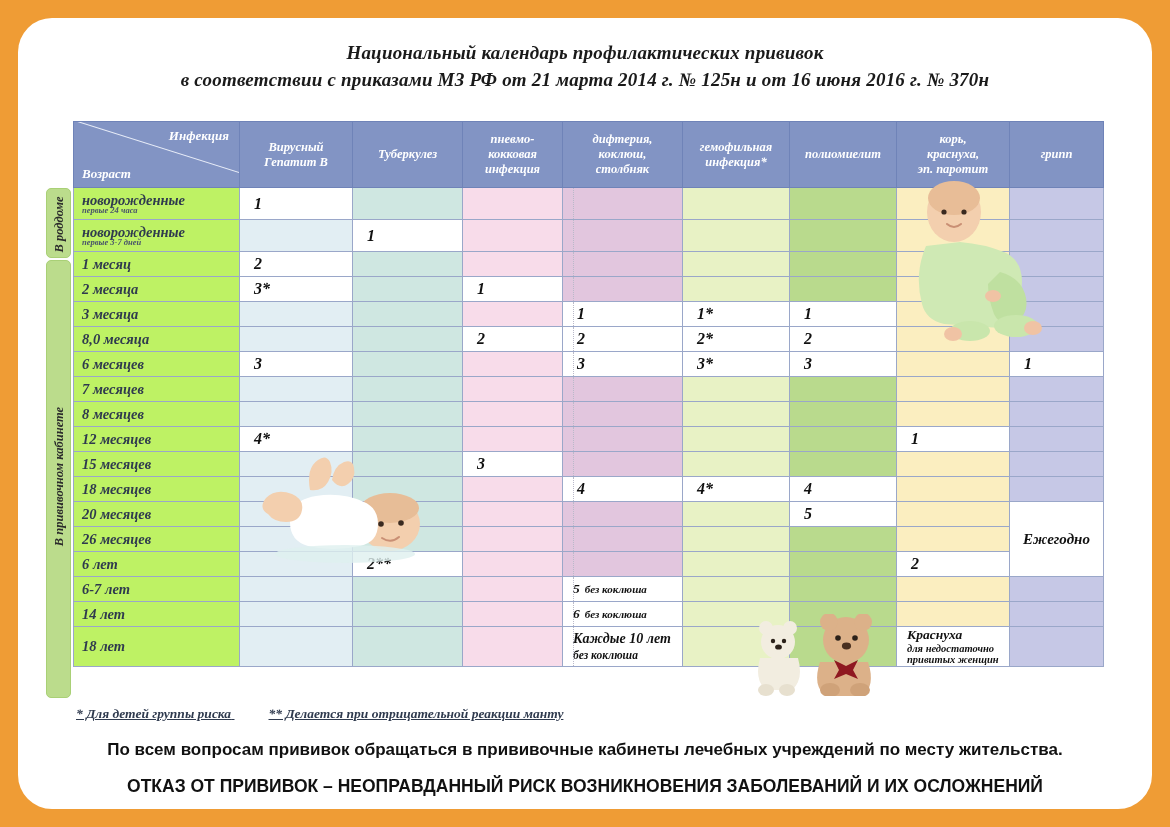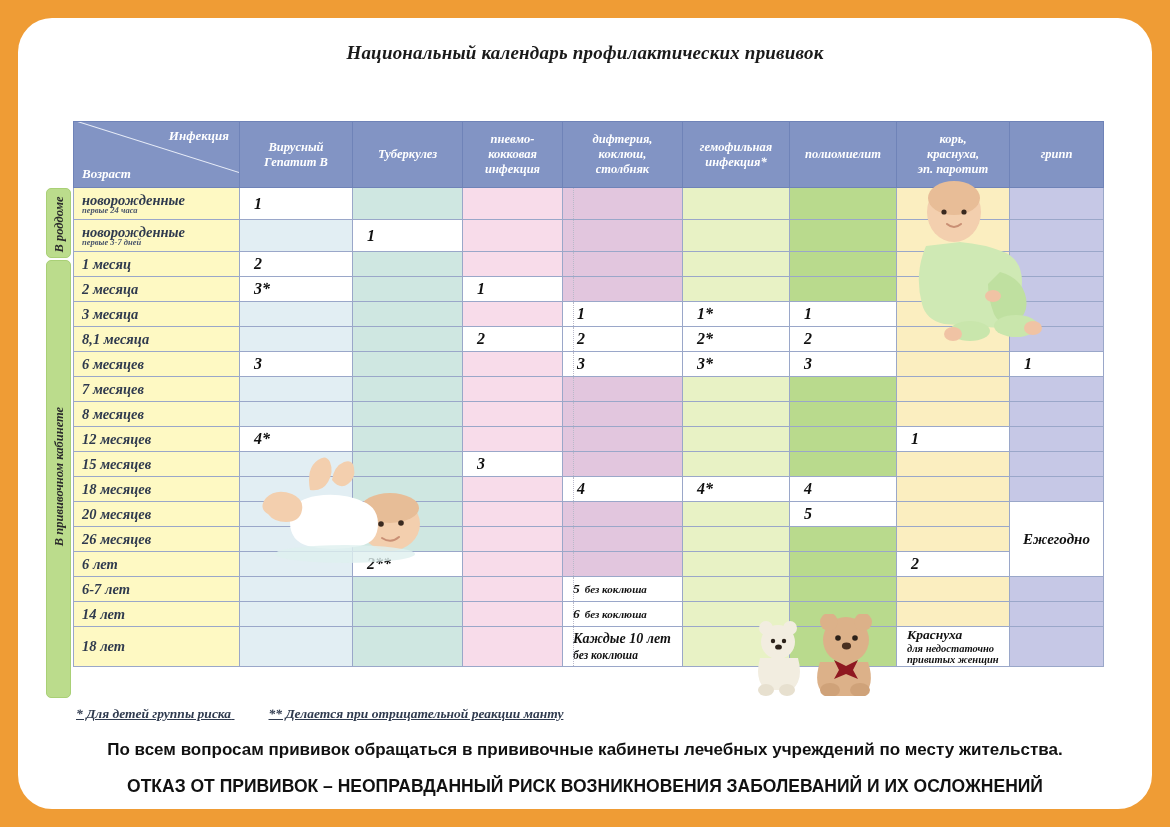--- a/index.html
+++ b/index.html
@@ -70,21 +70,21 @@
   }
   th.corner .diag i{
     position:absolute;left:-6px;top:-4px;
     width:215px;height:1px;background:#e8edf8;
     transform:rotate(17.5deg);transform-origin:left top;
     display:block;
   }
 
   tbody td{height:25px;font-size:15px;}
   td.age{
-    background:#fef9c3;text-align:left;
+    background:#bef264;text-align:left;
     padding-left:8px;font-style:italic;font-weight:bold;
     font-size:14.5px;color:#2f3a4e;
     position:relative;
   }
   td.age .sub{
     display:block;font-size:8.5px;font-weight:bold;
     line-height:9px;margin-top:-3px;color:#4a556b;
   }
   td.age.two{height:32px;}
   td.val{
@@ -141,20 +141,21 @@
   #photo-baby-lie{left:232px;top:432px;width:190px;height:120px;}
   #photo-bears{left:716px;top:596px;width:175px;height:82px;}
 </style>
 </head>
 <body>
 
 <div id="card">
 
   <div id="title-wrap">
     <div class="title-line" id="title1">Национальный календарь профилактических прививок</div>
+    <div class="title-line" id="title2">в соответствии с приказами МЗ РФ от  21 марта 2014 г. № 125н и от 16 июня 2016 г. № 370н</div>
   </div>
 
   <div class="vtab" id="vtab-rod">
     <span>В роддоме</span>
   </div>
   <div class="vtab" id="vtab-cab">
     <span>В прививочном кабинете</span>
   </div>
 
   <div id="tablewrap">
@@ -247,21 +248,21 @@
             <td class="val c-hep"></td>
             <td class="val c-tub"></td>
             <td class="val c-pnv"></td>
             <td class="val blank dotsep"><span>1</span></td>
             <td class="val blank"><span>1*</span></td>
             <td class="val blank"><span>1</span></td>
             <td class="val c-kor"></td>
             <td class="val c-gri"></td>
           </tr>
           <tr>
-            <td class="age">8,1 месяца</td>
+            <td class="age">8,0 месяца</td>
             <td class="val c-hep"></td>
             <td class="val c-tub"></td>
             <td class="val blank"><span>2</span></td>
             <td class="val blank dotsep"><span>2</span></td>
             <td class="val blank"><span>2*</span></td>
             <td class="val blank"><span>2</span></td>
             <td class="val c-kor"></td>
             <td class="val c-gri"></td>
           </tr>
           <tr>

